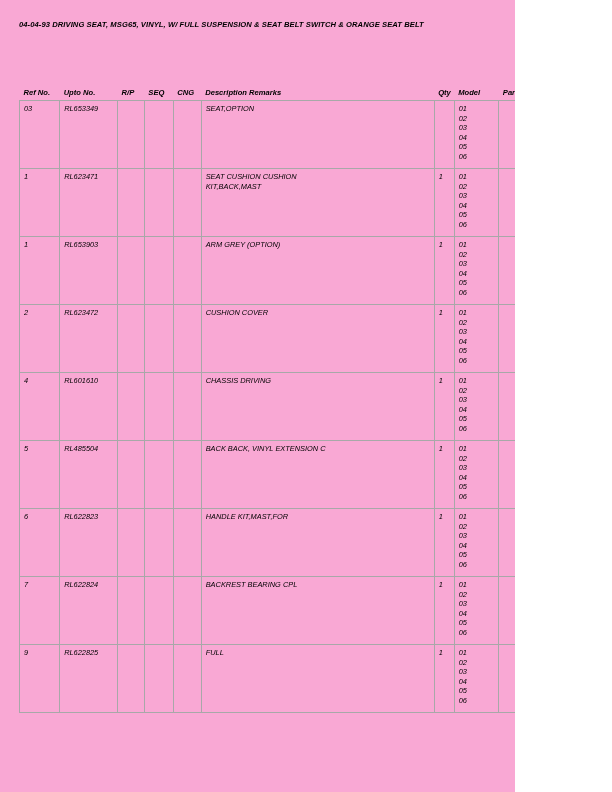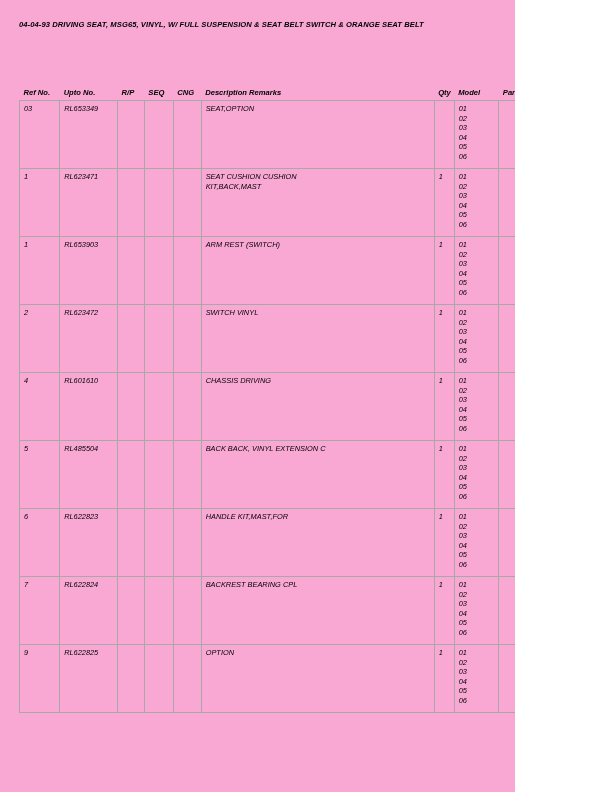--- a/index.html
+++ b/index.html
@@ -191,21 +191,21 @@
             <td class="c-mr"><span class="nowrap">S</span></td>
           </tr>
           <tr>
             <td class="c-ref"><span class="nowrap">1</span></td>
             <td class="c-part"><span class="nowrap">RL653903</span></td>
             <td class="c-rp"><span class="nowrap"></span></td>
             <td class="c-seq"><span class="nowrap"></span></td>
             <td class="c-cng"><span class="nowrap"></span></td>
             <td class="c-desc">
               <div>
-                <span class="desc-line">ARM REST (SWITCH)</span>
+                <span class="desc-line">ARM GREY (OPTION)</span>
               </div>
             </td>
             <td class="c-qty"><span class="nowrap">1</span></td>
             <td class="c-model">
               <div class="model-list">
                 <span>01</span>
                 <span>02</span>
                 <span>03</span>
                 <span>04</span>
                 <span>05</span>
@@ -217,21 +217,21 @@
             <td class="c-mr"><span class="nowrap">S</span></td>
           </tr>
           <tr>
             <td class="c-ref"><span class="nowrap">2</span></td>
             <td class="c-part"><span class="nowrap">RL623472</span></td>
             <td class="c-rp"><span class="nowrap"></span></td>
             <td class="c-seq"><span class="nowrap"></span></td>
             <td class="c-cng"><span class="nowrap"></span></td>
             <td class="c-desc">
               <div>
-                <span class="desc-line">SWITCH VINYL</span>
+                <span class="desc-line">CUSHION COVER</span>
               </div>
             </td>
             <td class="c-qty"><span class="nowrap">1</span></td>
             <td class="c-model">
               <div class="model-list">
                 <span>01</span>
                 <span>02</span>
                 <span>03</span>
                 <span>04</span>
                 <span>05</span>
@@ -347,21 +347,21 @@
             <td class="c-mr"><span class="nowrap">S</span></td>
           </tr>
           <tr>
             <td class="c-ref"><span class="nowrap">9</span></td>
             <td class="c-part"><span class="nowrap">RL622825</span></td>
             <td class="c-rp"><span class="nowrap"></span></td>
             <td class="c-seq"><span class="nowrap"></span></td>
             <td class="c-cng"><span class="nowrap"></span></td>
             <td class="c-desc">
               <div>
-                <span class="desc-line">OPTION</span>
+                <span class="desc-line">FULL</span>
               </div>
             </td>
             <td class="c-qty"><span class="nowrap">1</span></td>
             <td class="c-model">
               <div class="model-list">
                 <span>01</span>
                 <span>02</span>
                 <span>03</span>
                 <span>04</span>
                 <span>05</span>

